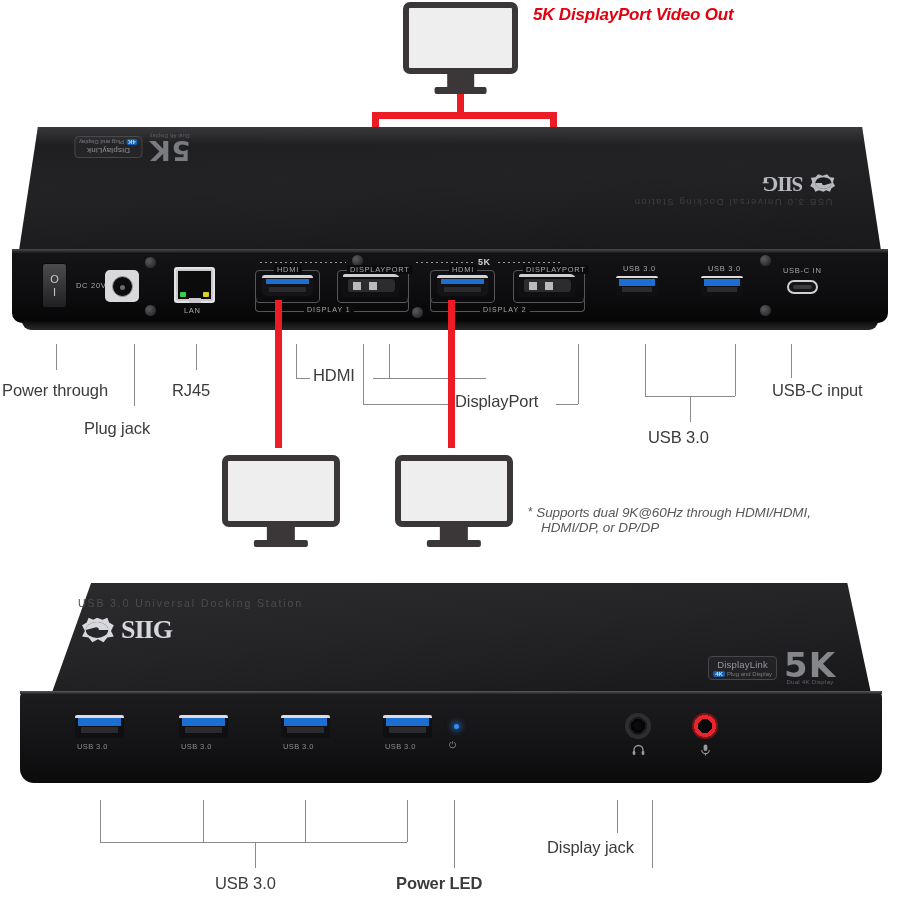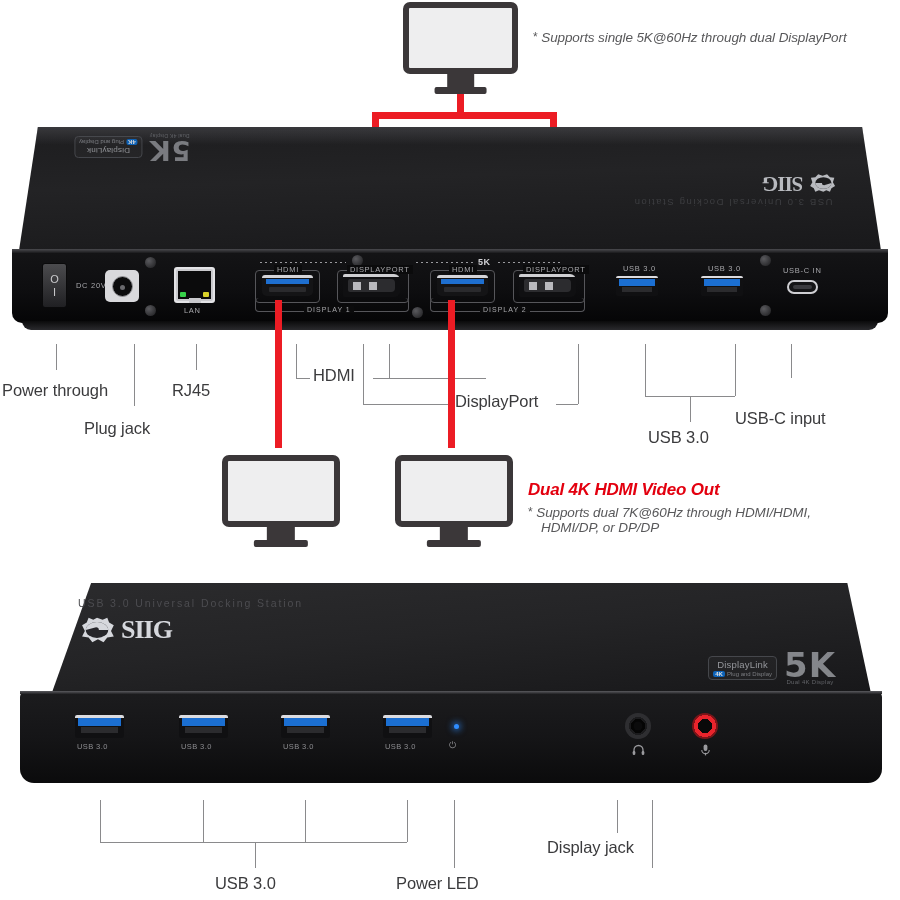--- a/index.html
+++ b/index.html
@@ -413,45 +413,41 @@
   <div class="gl h" style="left:556px; top:404px; width:22px;"></div>
   <div class="gl v" style="left:578px; top:344px; height:60px;"></div>
 
   <div class="gl v" style="left:645px; top:344px; height:52px;"></div>
   <div class="gl h" style="left:645px; top:396px; width:90px;"></div>
   <div class="gl v" style="left:735px; top:344px; height:52px;"></div>
   <div class="gl v" style="left:690px; top:396px; height:26px;"></div>
   <div class="lbl" style="left:648px; top:428px;">USB 3.0</div>
 
   <div class="gl v" style="left:791px; top:344px; height:34px;"></div>
-  <div class="lbl" style="left:735px; top:381px;margin-top:28px;">USB-C input</div>
+  <div class="lbl" style="left:772px; top:381px;">USB-C input</div>
 
   <div class="red v" style="left:275px; top:300px; height:148px;"></div>
   <div class="red v" style="left:448px; top:300px; height:148px;"></div>
 
   <div class="monitor" style="left:222px; top:455px; width:118px; height:72px;">
     <div class="mon-screen"></div>
     <div class="mon-neck"></div>
     <div class="mon-base"></div>
   </div>
   <div class="monitor" style="left:395px; top:455px; width:118px; height:72px;">
     <div class="mon-screen"></div>
     <div class="mon-neck"></div>
     <div class="mon-base"></div>
   </div>
 
-  <div class="callout-sub" style="left:533px; top:30px;">
-    <span class="star">*</span>
-    <span>Supports single 5K@60Hz through dual DisplayPort</span>
-  </div>
-
-  <div class="callout-title" style="left:528px; top:480px;">Dual 4K HDMI Video Out</div>
+  <div class="callout-title" style="left:533px; top:5px;">5K DisplayPort Video Out</div>
+
   <div class="callout-sub" style="left:528px; top:505px;">
     <span class="star">*</span>
-    <span>Supports dual 7K@60Hz through HDMI/HDMI,</span>
+    <span>Supports dual 9K@60Hz through HDMI/HDMI,</span>
   </div>
   <div class="callout-sub" style="left:541px; top:520px;">HDMI/DP, or DP/DP</div>
 
   <div class="unit-front">
     <div class="front-top"></div>
 
     <div class="front-brand">
       <div class="front-tag">USB 3.0 Universal Docking Station</div>
       <div class="front-siig">
         <svg class="siig-mark" viewBox="0 0 40 30">
@@ -523,21 +519,21 @@
 
   <div class="gl v" style="left:100px; top:800px; height:42px;"></div>
   <div class="gl v" style="left:203px; top:800px; height:42px;"></div>
   <div class="gl v" style="left:305px; top:800px; height:42px;"></div>
   <div class="gl v" style="left:407px; top:800px; height:42px;"></div>
   <div class="gl h" style="left:100px; top:842px; width:307px;"></div>
   <div class="gl v" style="left:255px; top:842px; height:26px;"></div>
   <div class="lbl" style="left:215px; top:874px;">USB 3.0</div>
 
   <div class="gl v" style="left:454px; top:800px; height:68px;"></div>
-  <div class="lbl" style="left:396px; top:874px;">Power LED</div>
+  <div class="lbl" style="left:396px; top:874px;font-weight:bold;">Power LED</div>
 
   <div class="gl v" style="left:617px; top:800px; height:33px;"></div>
   <div class="lbl" style="left:547px; top:838px;">Display jack</div>
 
   <div class="gl v" style="left:652px; top:800px; height:68px;"></div>
   <div class="lbl" style="left:653px; top:926px;">MIC jack</div>
 
 </div>
 
 </body></html>

